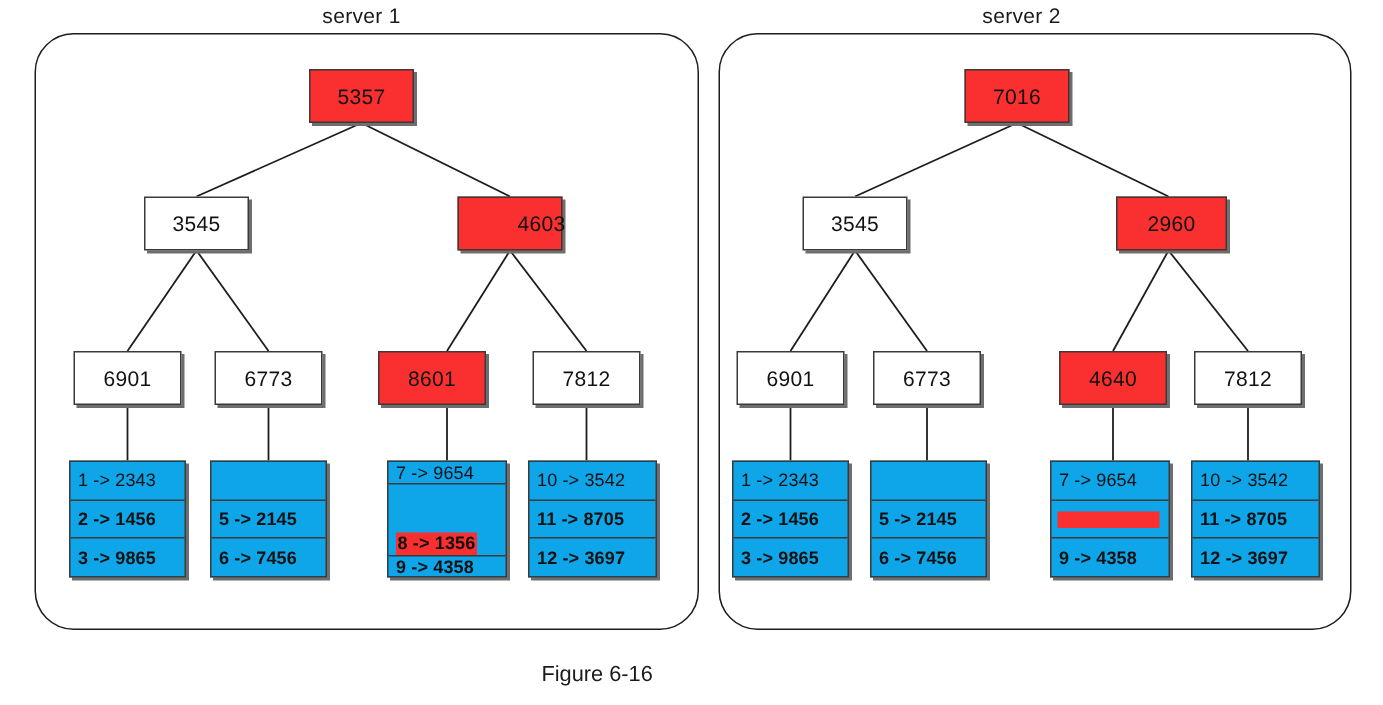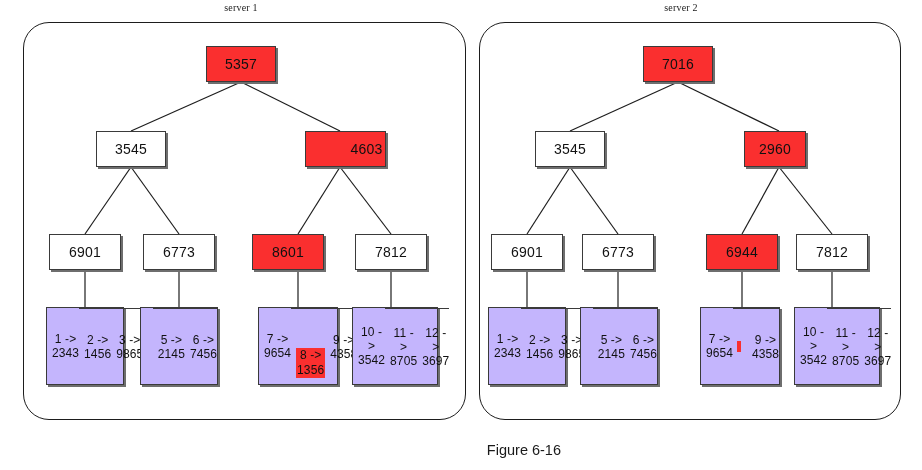--- a/index.html
+++ b/index.html
@@ -15,22 +15,22 @@
     overflow: hidden;
   }
   #canvas {
     position: absolute;
     left: 0; top: 0;
     width: 922px;
     height: 470px;
   }
   .server-title {
     position: absolute;
-    font-family: Liberation Serif, serif;
-    font-size: 10px;
+    font-family: Liberation Sans, sans-serif;
+    font-size: 14px;
     color: #1a1a1a;
     text-align: center;
     white-space: nowrap;
     letter-spacing: .2px;
   }
   .server-frame {
     position: absolute;
     border: 1.4px solid #1d1d1d;
     border-radius: 26px;
     background: transparent;
@@ -49,39 +49,39 @@
     color: #111111;
     letter-spacing: .2px;
   }
   .node.red {
     background: #fa2f2f;
   }
   .leaf-box {
     position: absolute;
     box-sizing: border-box;
     border: 1.6px solid #3a3a3a;
-    background: #c4b5fd;
+    background: #0ea5e9;
     box-shadow: 2px 2px 0 0 #6e6e6e;
     display: flex;
-    flex-direction: row;
-    text-align: center;
+    flex-direction: column;
   }
   .leaf-row {
     flex: 1 1 0;
     box-sizing: border-box;
     display: flex;
     align-items: center;
     padding-left: 5px;
     font-size: 12px;
     color: #111111;
     letter-spacing: .1px;
     position: relative;
   }
   .leaf-row + .leaf-row {
     border-top: 1.6px solid #3a3a3a;
+    font-weight: bold;
   }
   .leaf-row .hl {
     background: #fa2f2f;
     padding: 0 1px;
     line-height: 1.25;
     margin-top: 32px;
   }
   .leaf-row.barred {
     padding-left: 0;
   }
@@ -89,21 +89,21 @@
     display: block;
     background: #fa2f2f;
     height: 11px;
     margin: 0 6px 0 4px;
     width: calc(100% - 10px);
   }
   .caption {
     position: absolute;
     font-size: 14.5px;
     color: #1a1a1a;
-    text-align: right;
+    text-align: left;
     white-space: nowrap;
   }
   svg.links {
     position: absolute;
     left: 0; top: 0;
     width: 922px;
     height: 470px;
     pointer-events: none;
   }
 </style>
@@ -132,21 +132,21 @@
     <line x1="391" y1="270" x2="391" y2="307" stroke="#1d1d1d" stroke-width="1.2"></line>
   </svg>
 
   <div class="node red" style="left:206px; top:46px; width:70px; height:36px;">
     <span>5357</span>
   </div>
 
   <div class="node" style="left:96px; top:131px; width:70px; height:36px;">
     <span>3545</span>
   </div>
-  <div class="node red" style="left:305px; top:131px; width:81px; height:36px;padding-left:42px;">
+  <div class="node red" style="left:305px; top:131px; width:70px; height:36px;padding-left:42px;">
     <span>4603</span>
   </div>
 
   <div class="node" style="left:49px; top:234px; width:72px; height:36px;">
     <span>6901</span>
   </div>
   <div class="node" style="left:143px; top:234px; width:72px; height:36px;">
     <span>6773</span>
   </div>
   <div class="node red" style="left:252px; top:234px; width:72px; height:36px;">
@@ -220,32 +220,32 @@
     <line x1="832" y1="270" x2="832" y2="307" stroke="#1d1d1d" stroke-width="1.2"></line>
   </svg>
 
   <div class="node red" style="left:643px; top:46px; width:70px; height:36px;">
     <span>7016</span>
   </div>
 
   <div class="node" style="left:535px; top:131px; width:70px; height:36px;">
     <span>3545</span>
   </div>
-  <div class="node red" style="left:744px; top:131px; width:62px; height:36px;">
+  <div class="node red" style="left:744px; top:131px; width:74px; height:36px;">
     <span>2960</span>
   </div>
 
   <div class="node" style="left:491px; top:234px; width:72px; height:36px;">
     <span>6901</span>
   </div>
   <div class="node" style="left:582px; top:234px; width:72px; height:36px;">
     <span>6773</span>
   </div>
   <div class="node red" style="left:706px; top:234px; width:72px; height:36px;">
-    <span>6944</span>
+    <span>4640</span>
   </div>
   <div class="node" style="left:796px; top:234px; width:72px; height:36px;">
     <span>7812</span>
   </div>
 
   <div class="leaf-box" style="left:488px; top:307px; width:78px; height:78px;">
     <div class="leaf-row">
         <span>1 -&gt; 2343</span>
       </div>
     <div class="leaf-row">

